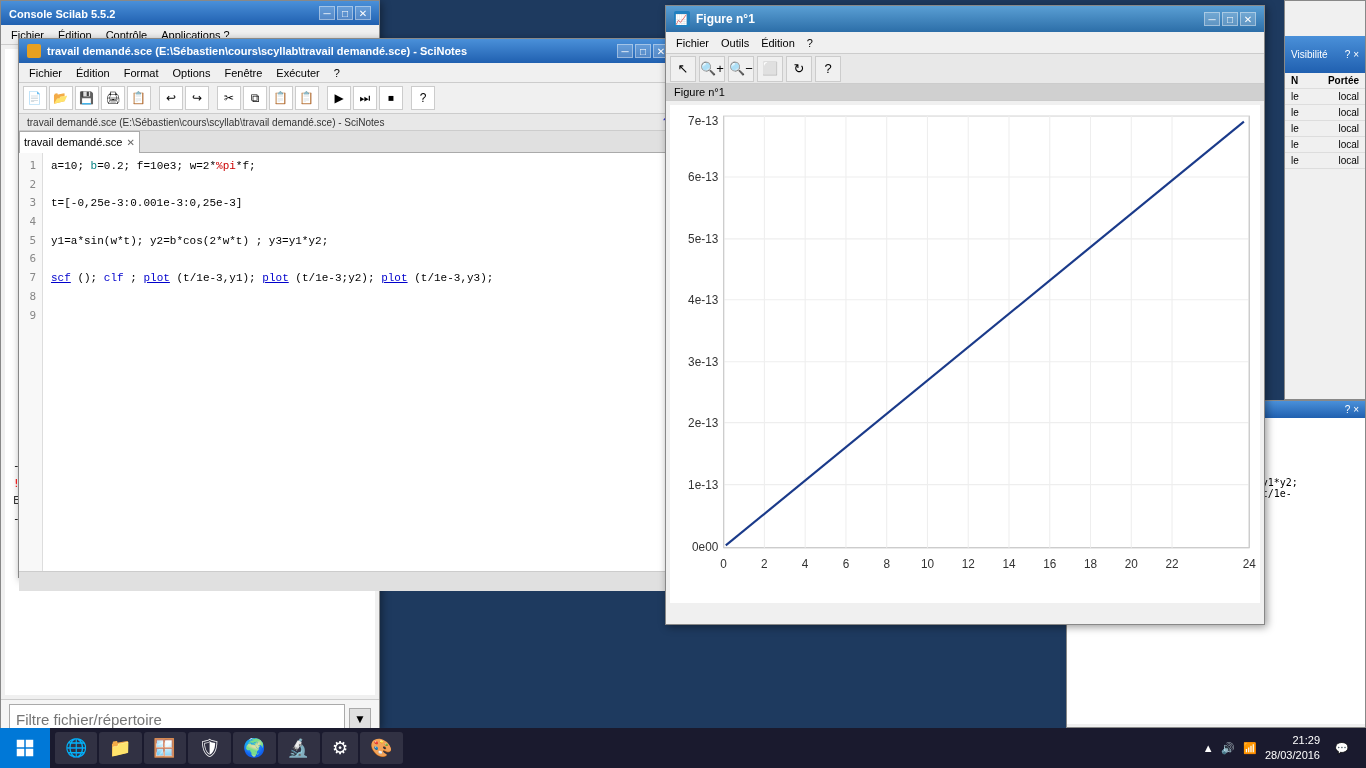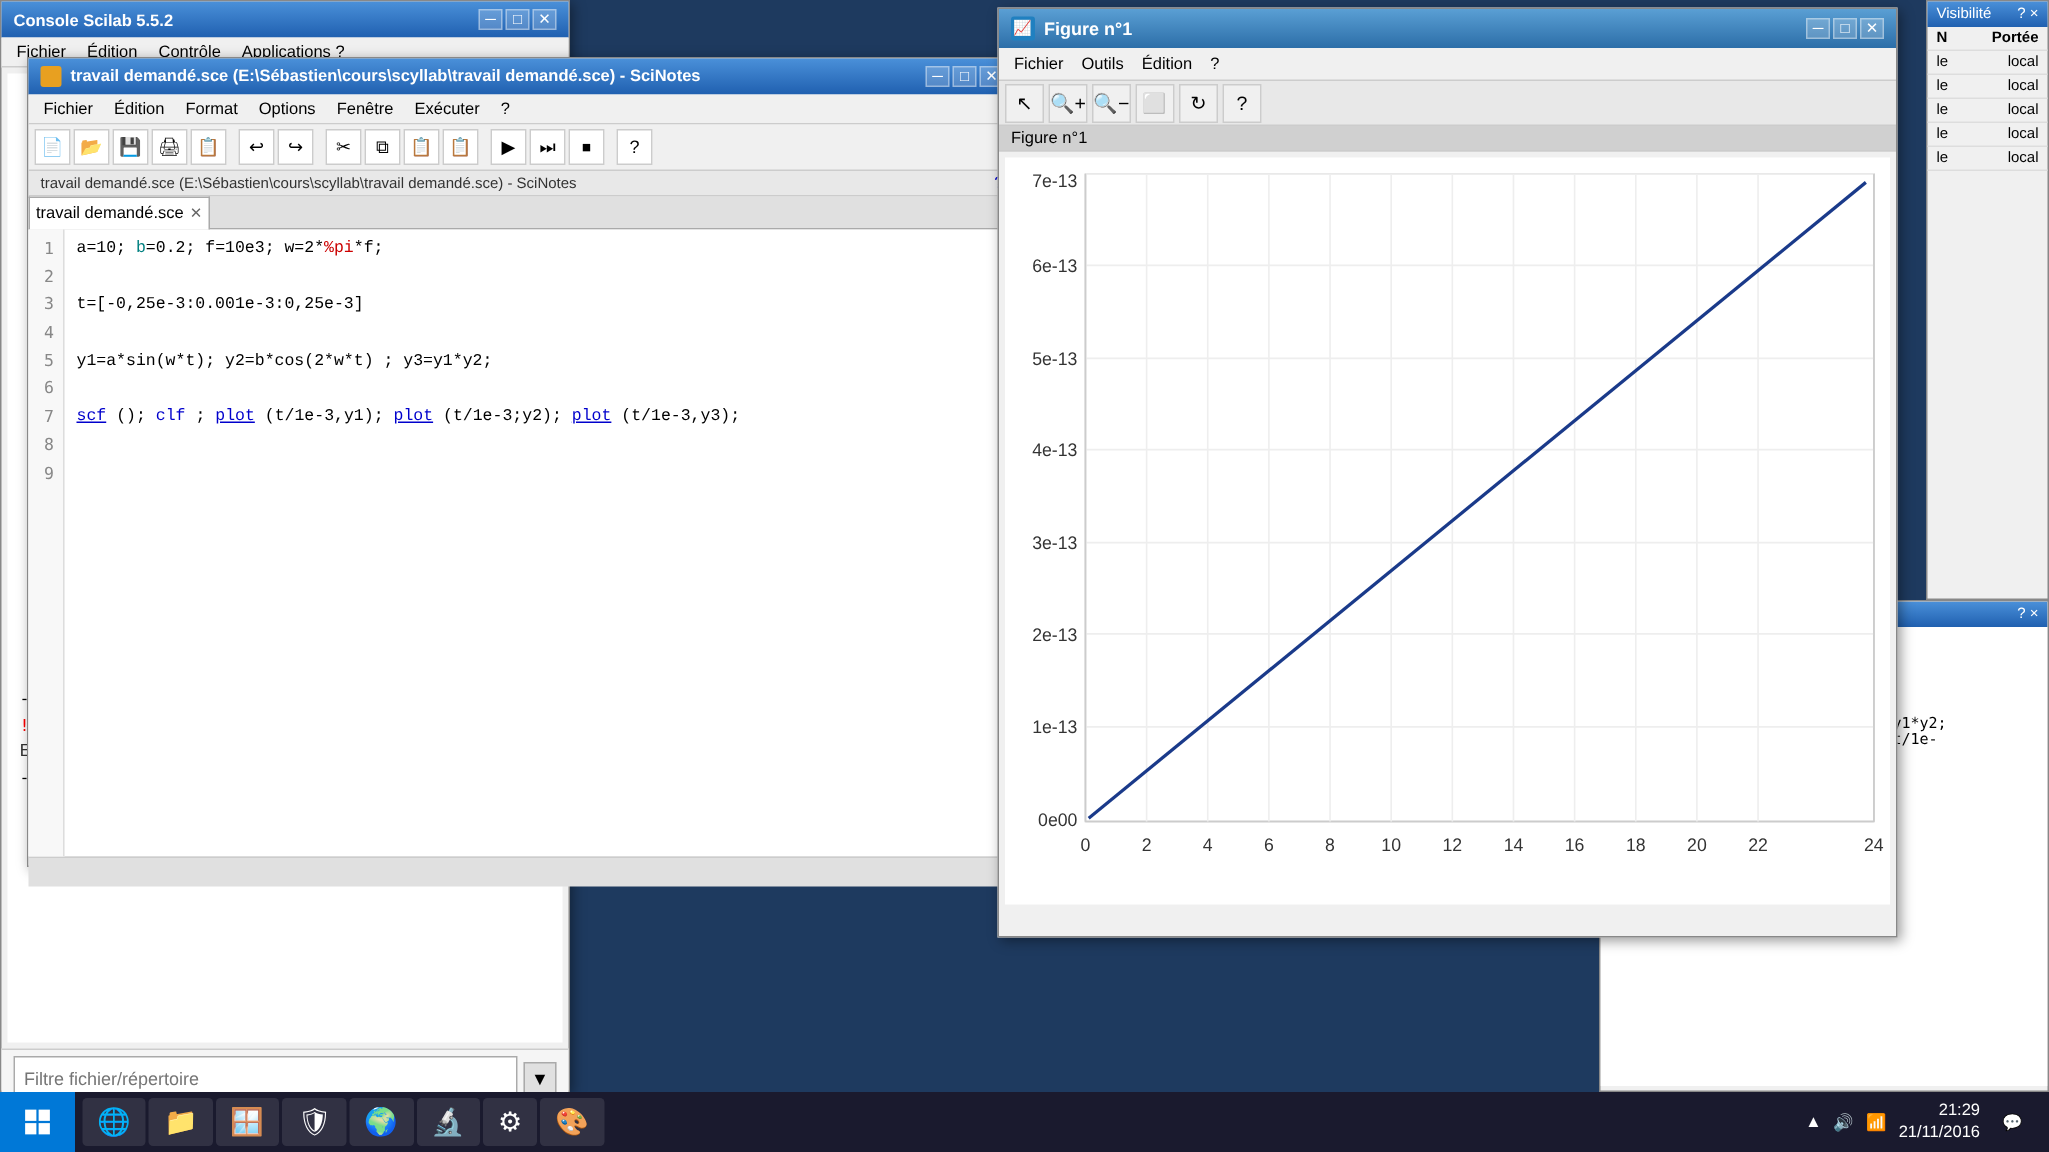--- a/index.html
+++ b/index.html
@@ -21,21 +21,21 @@
     .window-title { font-size: 11px; font-weight: bold; }
     .window-controls { display: flex; gap: 2px; }
     .win-btn { width: 16px; height: 14px; display: flex; align-items: center; justify-content: center; font-size: 10px; cursor: pointer; background: rgba(255,255,255,0.2); border: 1px solid rgba(255,255,255,0.4); color: white; }
     .menubar { background: #f0f0f0; border-bottom: 1px solid #ccc; display: flex; align-items: center; height: 20px; padding: 0 4px; gap: 2px; }
     .menu-item { padding: 1px 6px; font-size: 11px; cursor: pointer; color: #000; }
     .console-content { background: white; margin: 4px; padding: 8px; font-family: monospace; font-size: 11px; color: #333; height: calc(100% - 80px); overflow: hidden; }
     .console-error { color: red; }
     .console-cmd { color: #000; }
     .console-arrow { color: #000; }
     .console-filter { display: flex; align-items: center; gap: 4px; padding: 4px 8px; border-top: 1px solid #ccc; background: #f5f5f5; }
-    .filter-input { flex: 1; height: 30px; border: 1px solid #aaa; padding: 2px 6px; font-size: 12px; }
+    .filter-input { flex: 1; height: 30px; border: 1px solid #aaa; padding: 2px 6px; font-size: 15px; }
     .filter-icon { width: 22px; height: 22px; background: #e0e0e0; border: 1px solid #aaa; display: flex; align-items: center; justify-content: center; cursor: pointer; }
     .checkbox-row { display: flex; align-items: center; gap: 12px; padding: 3px 8px; font-size: 11px; background: #f5f5f5; }
 
     
     .scinotes-window { position: absolute; top: 38px; left: 18px; width: 660px; height: 540px; background: #f0f0f0; border: 1px solid #888; box-shadow: 2px 2px 8px rgba(0,0,0,0.4); }
     .scinotes-toolbar { display: flex; align-items: center; gap: 2px; padding: 3px 4px; background: #f0f0f0; border-bottom: 1px solid #ccc; flex-wrap: wrap; }
     .toolbar-btn { width: 24px; height: 24px; border: 1px solid #ccc; background: #fff; display: flex; align-items: center; justify-content: center; font-size: 12px; cursor: pointer; }
     .toolbar-sep { width: 4px; }
     .tab-bar { background: #e0e0e0; display: flex; align-items: center; height: 22px; border-bottom: 1px solid #aaa; }
     .tab { padding: 2px 4px; font-size: 11px; background: #d0d0d0; border: 1px solid #aaa; border-bottom: none; cursor: pointer; display: flex; align-items: center; gap: 4px; height: 22px; }
@@ -51,21 +51,21 @@
     .figure-window { position: absolute; top: 5px; left: 665px; width: 600px; height: 620px; background: #f0f0f0; border: 1px solid #888; box-shadow: 2px 2px 8px rgba(0,0,0,0.4); }
     .figure-titlebar { background: linear-gradient(to bottom, #5a9fd4, #2c6ea8); color: white; padding: 4px 8px; display: flex; align-items: center; justify-content: space-between; height: 26px; }
     .figure-menubar { background: #f0f0f0; border-bottom: 1px solid #ccc; display: flex; align-items: center; height: 22px; padding: 0 4px; }
     .figure-toolbar { background: #e8e8e8; border-bottom: 1px solid #ccc; display: flex; align-items: center; height: 30px; padding: 2px 4px; gap: 3px; }
     .fig-toolbar-btn { width: 26px; height: 26px; border: 1px solid #ccc; background: #f0f0f0; display: flex; align-items: center; justify-content: center; font-size: 13px; cursor: pointer; }
     .figure-label { background: #d0d0d0; padding: 2px 8px; font-size: 11px; border-bottom: 1px solid #ccc; }
     .figure-canvas { background: white; margin: 4px; position: relative; height: calc(100% - 120px); }
 
     
     .right-panel { position: absolute; top: 0; right: 0; width: 82px; height: 400px; background: #f0f0f0; border: 1px solid #888; }
-    .right-panel-header { background: linear-gradient(to bottom, #4a90d9, #2060b0); color: white; padding: 3px 6px; font-size: 10px; display: flex; align-items: center; justify-content: space-between; }
+    .right-panel-header { background: linear-gradient(to bottom, #4a90d9, #2060b0); color: white; padding: 13px 6px; font-size: 10px; display: flex; align-items: center; justify-content: space-between; margin-top: 35px; }
     .right-panel-row { display: flex; justify-content: space-between; align-items: center; padding: 2px 6px; border-bottom: 1px solid #ddd; font-size: 10px; }
     .right-panel-col-header { font-weight: bold; }
 
     
     .bottom-right-panel { position: absolute; top: 400px; right: 0; width: 300px; height: 328px; background: #f0f0f0; border: 1px solid #888; overflow: hidden; }
     .br-titlebar { background: linear-gradient(to bottom, #4a90d9, #2060b0); color: white; padding: 3px 6px; font-size: 10px; display: flex; justify-content: space-between; }
     .br-content { background: white; padding: 4px 8px; font-family: monospace; font-size: 10px; overflow: hidden; height: calc(100% - 20px); }
 
     
     .chart-svg { width: 100%; height: 100%; }
@@ -376,17 +376,17 @@
     <div class="taskbar-item">
       <span style="font-size:18px;">🎨</span>
     </div>
   </div>
   <div class="taskbar-tray">
     <span style="cursor:pointer;">▲</span>
     <span style="cursor:pointer;">🔊</span>
     <span style="cursor:pointer;">📶</span>
     <div class="taskbar-time" style="cursor:pointer;">
       <div>21:29</div>
-      <div>21/11/2016</div>
+      <div>28/03/2016</div>
     </div>
     <div class="taskbar-notification">💬</div>
   </div>
 </div>
 
 </body></html>

